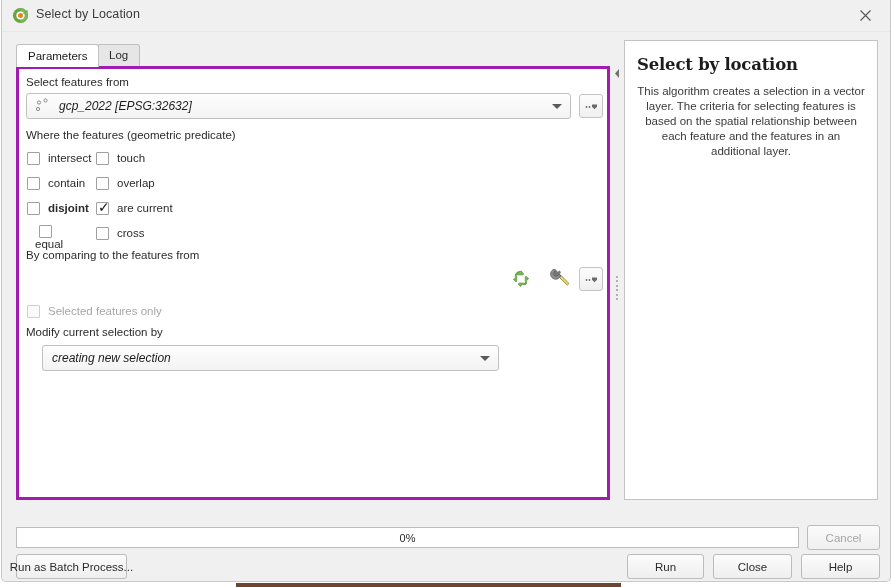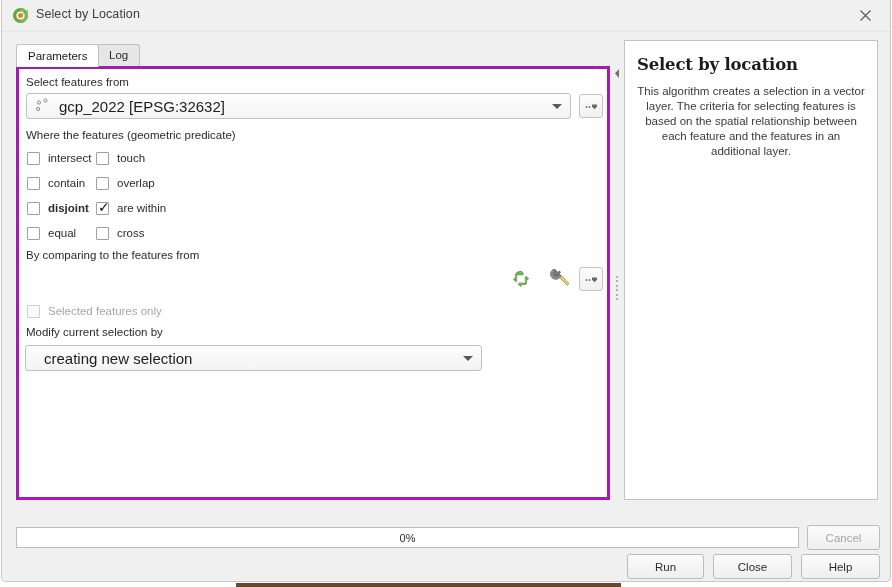--- a/index.html
+++ b/index.html
@@ -137,24 +137,25 @@
     align-items: center;
   }
   .combo .combo-layer-icon {
     margin-left: 7px;
     width: 18px; height: 18px;
     flex: 0 0 18px;
     display: flex; align-items: center; justify-content: center;
   }
   .combo .combo-text {
     margin-left: 7px;
-    font-size: 15px;
+    font-size: 12px;
     color: #1d1d1d;
     white-space: nowrap;
     overflow: hidden;
+    font-style: italic;
   }
   .combo .combo-arrow {
     position: absolute;
     right: 8px; top: 50%;
     margin-top: -2px;
     width: 0; height: 0;
     border-left: 5px solid transparent;
     border-right: 5px solid transparent;
     border-top: 5px solid #5a5a5a;
   }
@@ -384,24 +385,24 @@
     </div>
 
     <div class="cbrow" style="left:8px; top:131px;font-weight:bold;">
       <span class="cbox"></span>
       <span class="cblabel">disjoint</span>
     </div>
     <div class="cbrow" style="left:77px; top:131px;">
       <span class="cbox">
           <span class="tick">✓</span>
         </span>
-      <span class="cblabel">are within</span>
-    </div>
-
-    <div class="cbrow" style="left:8px; top:156px;">
+      <span class="cblabel">are current</span>
+    </div>
+
+    <div class="cbrow" style="left:8px; top:156px;flex-direction:column;">
       <span class="cbox"></span>
       <span class="cblabel">equal</span>
     </div>
     <div class="cbrow" style="left:77px; top:156px;">
       <span class="cbox"></span>
       <span class="cblabel">cross</span>
     </div>
 
     <div class="field-label" style="left:7px; top:180px;">By comparing to the features from</div>
 
@@ -431,21 +432,21 @@
       </svg>
     </div>
 
     <div class="cbrow" style="left:8px; top:234px;">
       <span class="cbox disabled"></span>
       <span class="cblabel disabled">Selected features only</span>
     </div>
 
     <div class="field-label" style="left:7px; top:257px;">Modify current selection by</div>
 
-    <div class="combo plain" style="left:6px; top:276px; width:457px;padding-left:9px;">
+    <div class="combo plain" style="left:23px; top:276px; width:457px;">
       <span class="combo-text">creating new selection</span>
       <span class="combo-arrow"></span>
     </div>
 
   </div>
 
   <div id="splitter">
     <span class="collapse-arrow">
       <svg width="9" height="11" viewBox="0 0 9 11">
         <path d="M6 1 L2 5.5 L6 10 Z" fill="#707070"></path>
@@ -465,20 +466,21 @@
     <div class="help-title">Select by location</div>
     <div class="help-body">This algorithm creates a selection in a vector layer. The criteria for selecting features is based on the spatial relationship between each feature and the features in an additional layer.</div>
   </div>
 
   <div id="progressbar">
     <span class="pct">0%</span>
   </div>
 
   <div id="btn-cancel" class="pushbtn disabled">Cancel</div>
 
+  <div id="btn-batch" class="pushbtn">Run as Batch Process...</div>
 
   <div id="btn-run" class="pushbtn">Run</div>
 
   <div id="btn-close" class="pushbtn">Close</div>
 
   <div id="btn-help" class="pushbtn">Help</div>
 
 </div>
 
 </body></html>

